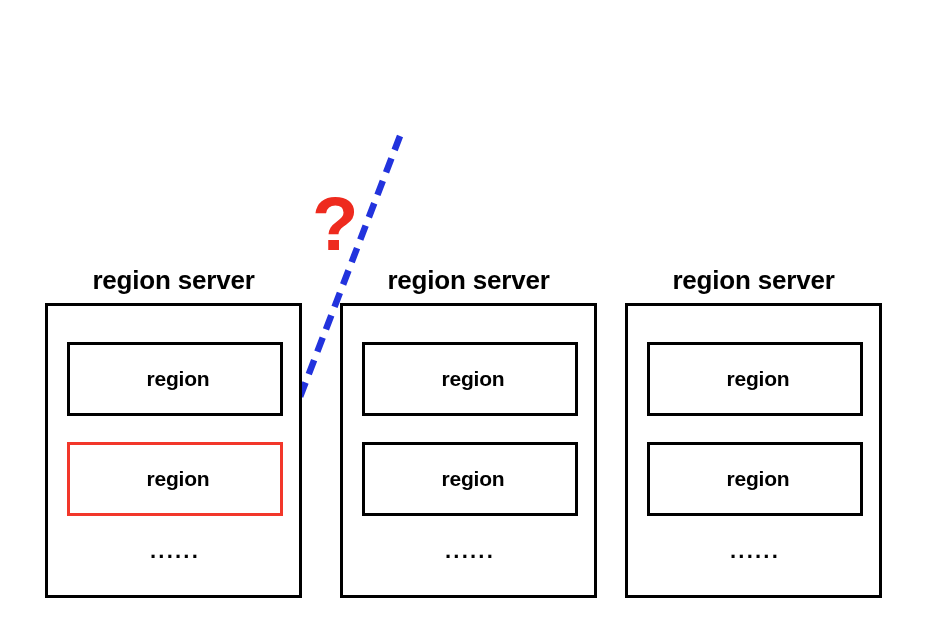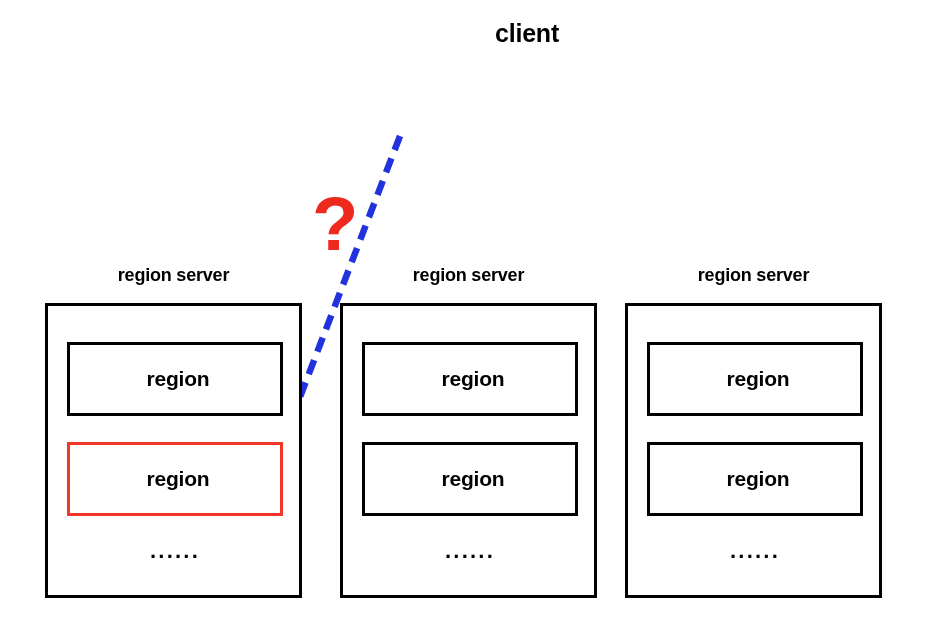--- a/index.html
+++ b/index.html
@@ -80,21 +80,21 @@
   
   .server {
     position: absolute;
   }
   .server-label {
     position: absolute;
     top: 0;
     left: 0;
     width: 257px;
     text-align: center;
-    font-size: 18px;
+    font-size: 26px;
     font-weight: bold;
     color: #000000;
     letter-spacing: -0.2px;
   }
   .server-box {
     position: absolute;
     top: 38px;
     left: 0;
     width: 257px;
     height: 295px;
@@ -134,21 +134,20 @@
     font-weight: bold;
     color: #000000;
     letter-spacing: 1px;
   }
 </style>
 </head>
 <body>
 
 <div id="canvas">
 
-  <div class="client-label">client</div>
 
 
   <svg class="connector-svg" viewBox="0 0 948 638">
     <line x1="400" y1="136" x2="282" y2="444" stroke="#2233dd" stroke-width="6.5" stroke-dasharray="15 9" stroke-linecap="butt"></line>
   </svg>
 
   <div class="question-mark">?</div>
 
   <div class="server" style="left:45px; top:265px;">
     <div class="server-label">region server</div>

